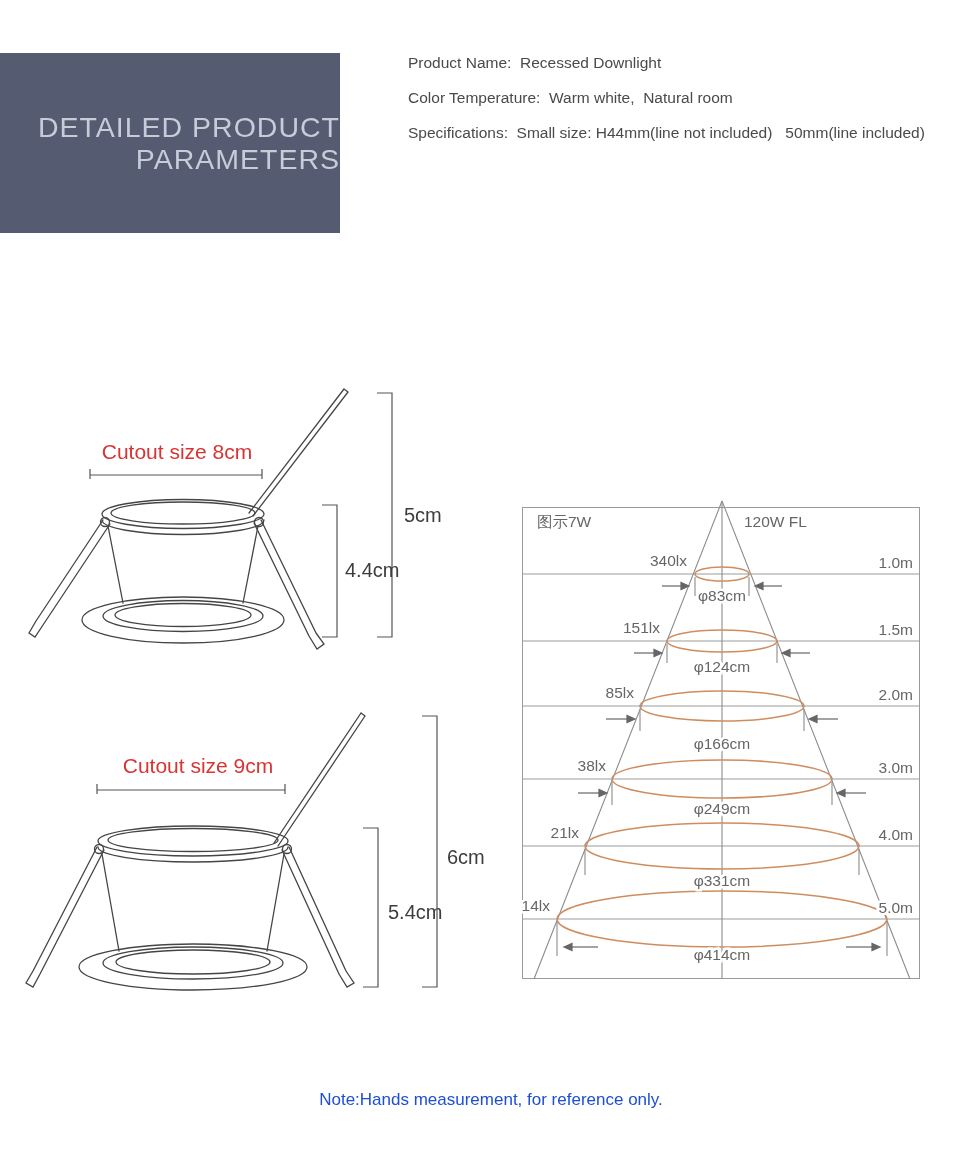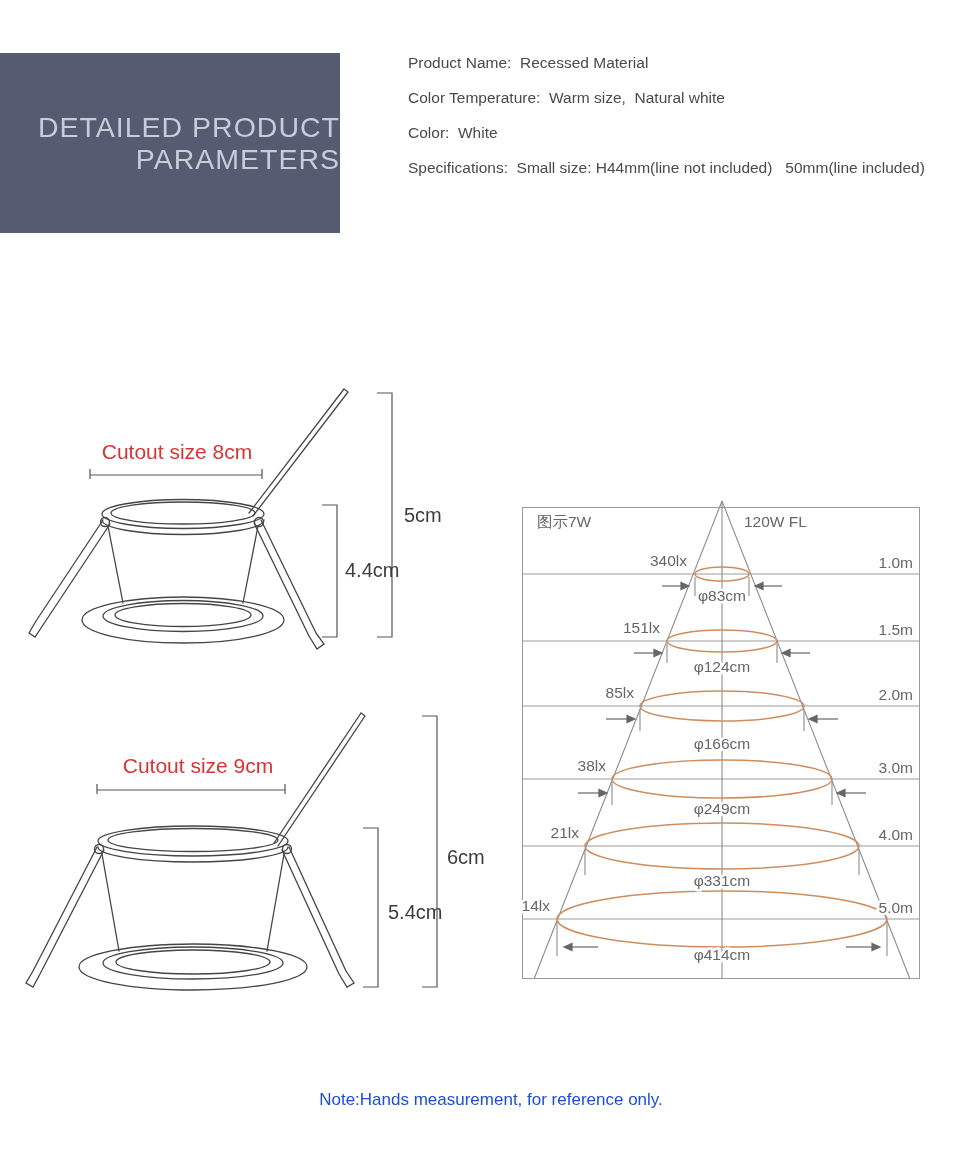--- a/index.html
+++ b/index.html
@@ -22,23 +22,22 @@
 </head>
 <body>
 
 <div class="page">
 
   <div class="title-box" style="background:#555b70;">
     <div class="title-text">DETAILED PRODUCT PARAMETERS</div>
   </div>
 
   <div class="specs">
-    <div class="spec-line">Product Name:  Recessed Material</div>
-    <div class="spec-line">Color Temperature:  Warm size,  Natural white</div>
-    <div class="spec-line">Color:  White</div>
+    <div class="spec-line">Product Name:  Recessed Downlight</div>
+    <div class="spec-line">Color Temperature:  Warm white,  Natural room</div>
     <div class="spec-line">Specifications:  Small size: H44mm(line not included)   50mm(line included)</div>
   </div>
 
   <svg class="abs-svg" style="left:0;top:380px;" width="470" height="290" viewBox="0 380 470 290">
     <g stroke="#454545" stroke-width="1.3" fill="none" stroke-linecap="round">
 
       <ellipse cx="183" cy="514" rx="81" ry="14.5"></ellipse>
       <path d="M102,520 A81,14.5 0 0 0 264,520"></path>
       <ellipse cx="183" cy="513" rx="72" ry="11"></ellipse>
 

